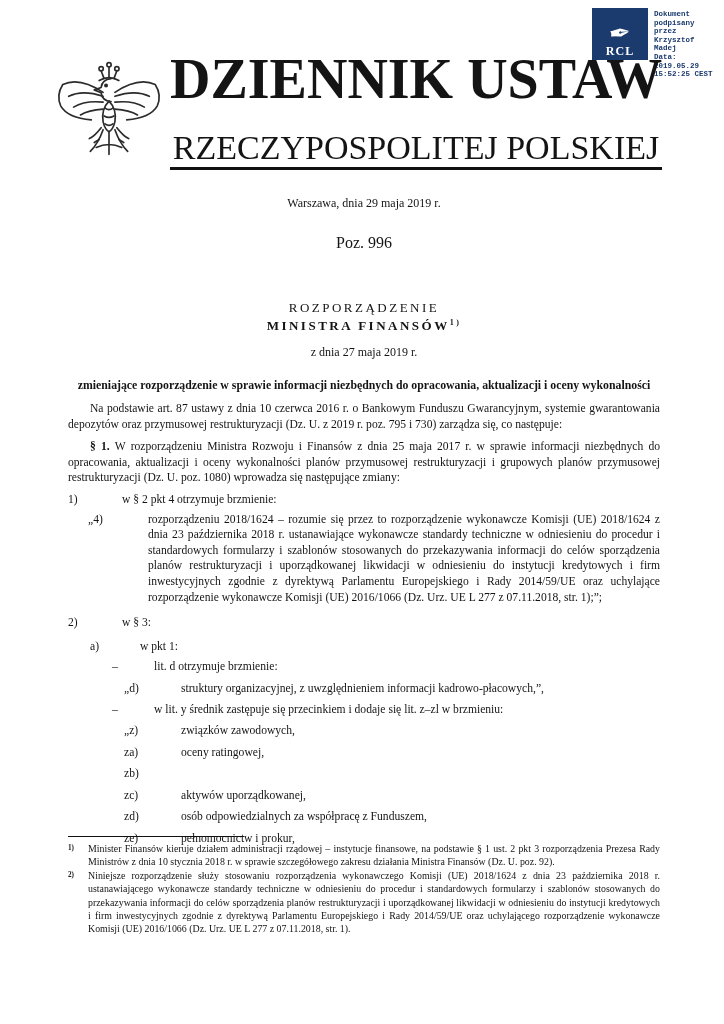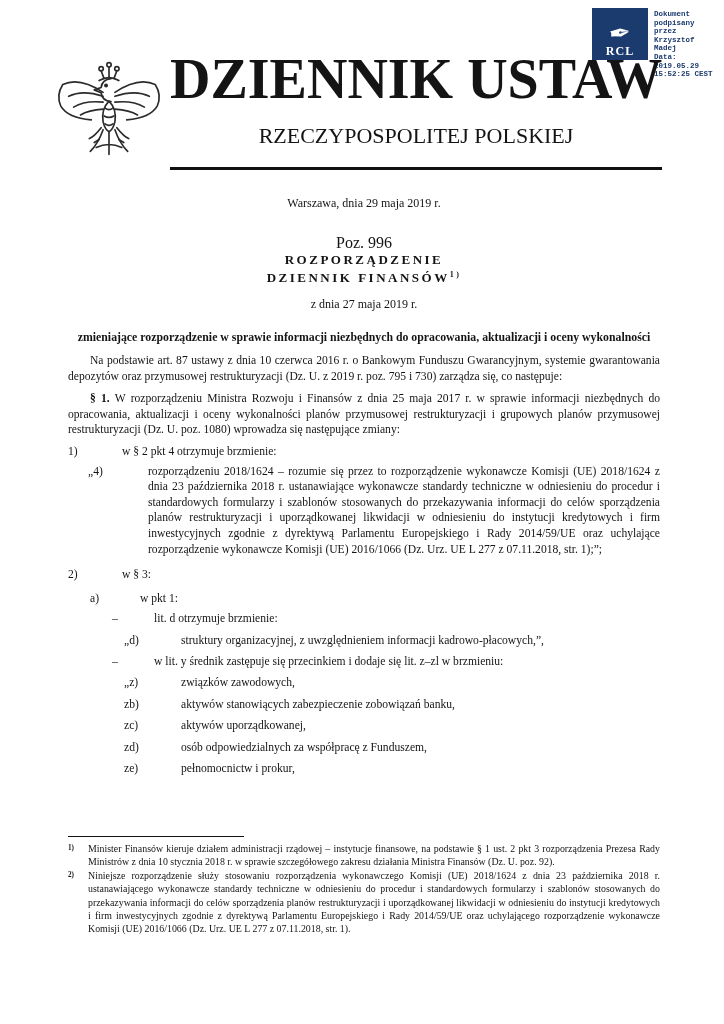--- a/index.html
+++ b/index.html
@@ -20,28 +20,28 @@
   .stamp-logo .quill { font-size:26px; line-height:22px; transform:rotate(-8deg); }
   .stamp-logo .rcl { font-size:12px; font-weight:bold; letter-spacing:1px; line-height:13px; }
   .stamp-text {
     color:#1b3a6e; font-size:7.5px; line-height:8.6px; font-weight:bold;
     font-family:Liberation Mono, monospace; padding-top:2px; width:60px;
   }
   
   .eagle { position:absolute; left:50px; top:52px; width:118px; height:122px; }
   .masthead { position:absolute; left:170px; top:50px; width:492px; text-align:center; }
   .mast-title   { font-size:56px; line-height:58px; letter-spacing:0; white-space:nowrap;font-weight:bold; }
-  .mast-subtitle{ font-size:22px; line-height:40px; margin-top:8px; white-space:nowrap; }
+  .mast-subtitle{ font-size:34px; line-height:40px; margin-top:20px; white-space:nowrap; }
   .mast-rule { position:absolute; left:170px; top:167px; width:492px; height:3px; background:#111; }
   
   .content { position:absolute; left:68px; top:188px; width:592px; font-size:11.6px; line-height:15.6px; }
   .c { text-align:center; }
   .place-date { font-size:12px; line-height:19px; margin-top:6px; }
   .poz        { font-size:16px; line-height:19px; margin-top:20px; }
-  .act-type   { font-size:13px; font-weight:bold; letter-spacing:2.5px; line-height:16px; }
+  .act-type   { margin-top:48px; font-size:13px; font-weight:normal; letter-spacing:2.5px; line-height:16px; }
   .act-issuer { margin-top:2px;  font-size:13px; font-weight:bold; letter-spacing:2.5px; line-height:16px; }
   .act-date   { margin-top:11px; font-size:12px; line-height:15px; }
   .act-title  { margin-top:18px; font-size:11.8px; font-weight:bold; line-height:15px; }
   sup { font-size:0.62em; vertical-align:super; line-height:0; }
   .par { text-align:justify; margin-top:7px; }
   .par .ind { display:inline-block; width:22px; }
   
   .row { display:flex; text-align:justify; }
   .row .mk { flex:0 0 auto; }
   .row .tx { flex:1 1 auto; text-align:justify;margin-left:30px; }
@@ -113,21 +113,21 @@
     <div class="mast-title">DZIENNIK USTAW</div>
     <div class="mast-subtitle">RZECZYPOSPOLITEJ POLSKIEJ</div>
   </div>
   <div class="mast-rule"></div>
 
   <div class="content">
     <div class="c place-date">Warszawa, dnia 29 maja 2019 r.</div>
     <div class="c poz">Poz. 996</div>
 
     <div class="c act-type">ROZPORZĄDZENIE</div>
-    <div class="c act-issuer"><span>DZIENNIK FINANSÓW</span><sup>1)</sup></div>
+    <div class="c act-issuer"><span>MINISTRA FINANSÓW</span><sup>1)</sup></div>
     <div class="c act-date">z dnia 27 maja 2019 r.</div>
 
     <div class="c act-title">
       <div>zmieniające rozporządzenie w sprawie informacji niezbędnych do opracowania, aktualizacji i oceny wykonalności</div>
     </div>
 
     <p class="par" style="margin-top:8px"><span class="ind"></span><span>Na podstawie art. 87 ustawy z dnia 10 czerwca 2016 r. o Bankowym Funduszu Gwarancyjnym, systemie gwarantowania depozytów oraz przymusowej restrukturyzacji (Dz. U. z 2019 r. poz. 795 i 730) zarządza się, co następuje:</span></p>
 
     <p class="par"><span class="ind"></span><b>§ 1.</b>&nbsp;<span>W rozporządzeniu Ministra Rozwoju i Finansów z dnia 25 maja 2017 r. w sprawie informacji niezbędnych do opracowania, aktualizacji i oceny wykonalności planów przymusowej restrukturyzacji i grupowych planów przymusowej restrukturyzacji (Dz. U. poz. 1080) wprowadza się następujące zmiany:</span></p>
 
@@ -157,22 +157,25 @@
       </div>
     <div class="row r-dash">
         <span class="mk">–</span>
         <div class="tx">w lit. y średnik zastępuje się przecinkiem i dodaje się lit. z–zl w brzmieniu:</div>
       </div>
     <div class="row r-l4">
         <span class="mk">„z)</span>
         <div class="tx">związków zawodowych,</div>
       </div>
     <div class="row r-l4">
+        <span class="mk">za)</span>
+        <div class="tx">oceny ratingowej,</div>
+      </div>
+    <div class="row r-l4">
         <span class="mk">zb)</span>
-        <div class="tx">aktywów stanowiących zabezpieczenie zobowiązań banku,</div>
       </div>
     <div class="row r-l4">
         <span class="mk">zc)</span>
         <div class="tx">aktywów uporządkowanej,</div>
       </div>
     <div class="row r-l4">
         <span class="mk">zd)</span>
         <div class="tx">osób odpowiedzialnych za współpracę z Funduszem,</div>
       </div>
     <div class="row r-l4">

